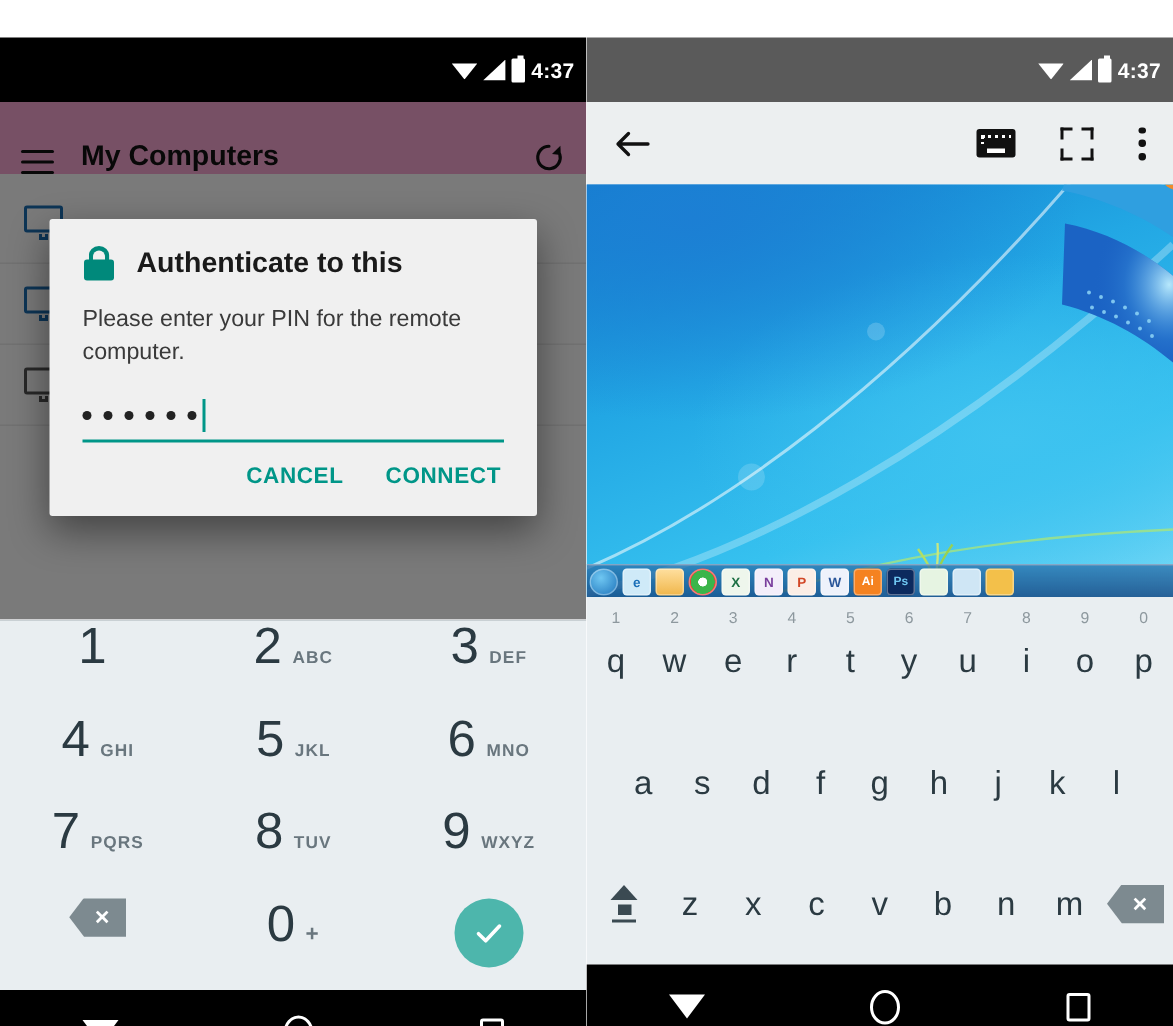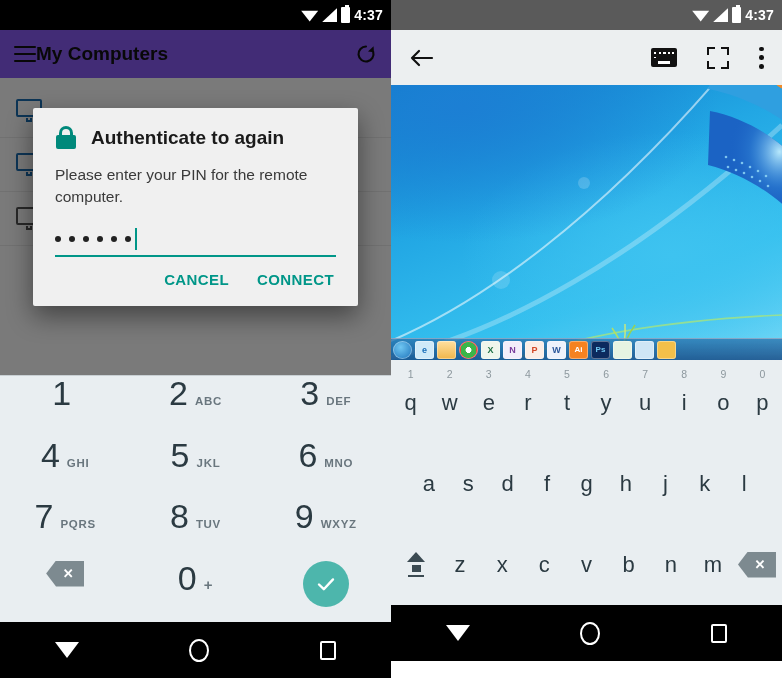--- a/index.html
+++ b/index.html
@@ -10,42 +10,42 @@
     overflow: hidden;
   }
   .stage { position: relative; width: 782px; height: 684px; display: flex; }
 
   .phone { position: relative; overflow: hidden; background:#fff; }
   .phone-left  { width: 391px; height: 684px; }
   .phone-right { width: 391px; height: 684px; }
 
   
   .statusbar {
-    height: 30px; display: flex; align-items: center; justify-content: flex-end;
-    padding: 0 8px; gap: 4px;
+    height: 43px; display: flex; align-items: center; justify-content: flex-end;
+    padding: 0 8px; gap: 4px; margin-top: 25px;
   }
   .statusbar.dark  { background: #000000; }
   .statusbar.grey  { background: #5a5a5a; }
   .sb-clock { color:#fff; font-size: 14px; font-weight: bold; letter-spacing: .2px; }
   .ico-wifi  { width:17px; height:13px; position:relative; }
   .ico-wifi::after{
     content:""; position:absolute; inset:0;
     background:#fff;
     clip-path: polygon(0% 18%, 100% 18%, 50% 100%);
   }
   .ico-signal{ width:15px; height:14px; background:#fff;
     clip-path: polygon(100% 0%, 100% 100%, 0% 100%); }
   .ico-batt { width:9px; height:16px; border:2px solid #fff; background:#fff; border-radius:1px; position:relative;}
   .ico-batt::before{ content:""; position:absolute; top:-4px; left:1.5px; width:4px; height:3px; background:#fff;}
 
   
   .app-left { position:relative; height: 345px; background:#ffffff; overflow:hidden; }
   .appbar {
-    height: 48px; background:#8b5cf6; display:flex; align-items:center;
-    padding: 0 14px; 
+    height: 48px; background:#f9a8d4; display:flex; align-items:flex-end;
+    padding: 0 14px; gap: 18px;
   }
   .hamburger { width:22px; height:16px; display:flex; flex-direction:column; justify-content:space-between; }
   .hamburger i { display:block; height:2.4px; background:#111; border-radius:1px; }
   .app-title { font-size:19px; font-weight:bold; color:#111; flex:1; }
   .refresh-ico { width:22px; height:22px; position:relative; }
   .refresh-ico svg { display:block; }
 
   .host-list { padding-top: 6px; }
   .host-row { height: 54px; display:flex; align-items:center; padding: 0 16px; gap:16px;
               border-bottom: 1px solid #ececec; }
@@ -220,21 +220,21 @@
       </div>
 
       <div class="scrim"></div>
 
       <div class="dialog">
         <div class="dlg-head">
           <span class="lock">
               <i class="shackle"></i>
               <i class="body"></i>
             </span>
-          <span class="dlg-title">Authenticate to again</span>
+          <span class="dlg-title">Authenticate to this</span>
         </div>
         <div class="dlg-msg">Please enter your PIN for the remote computer.</div>
 
         <div class="pin-wrap">
           <div class="pin-field">
             <span class="pin-dots">
               <i></i>
                 <i></i>
                 <i></i>
                 <i></i>

